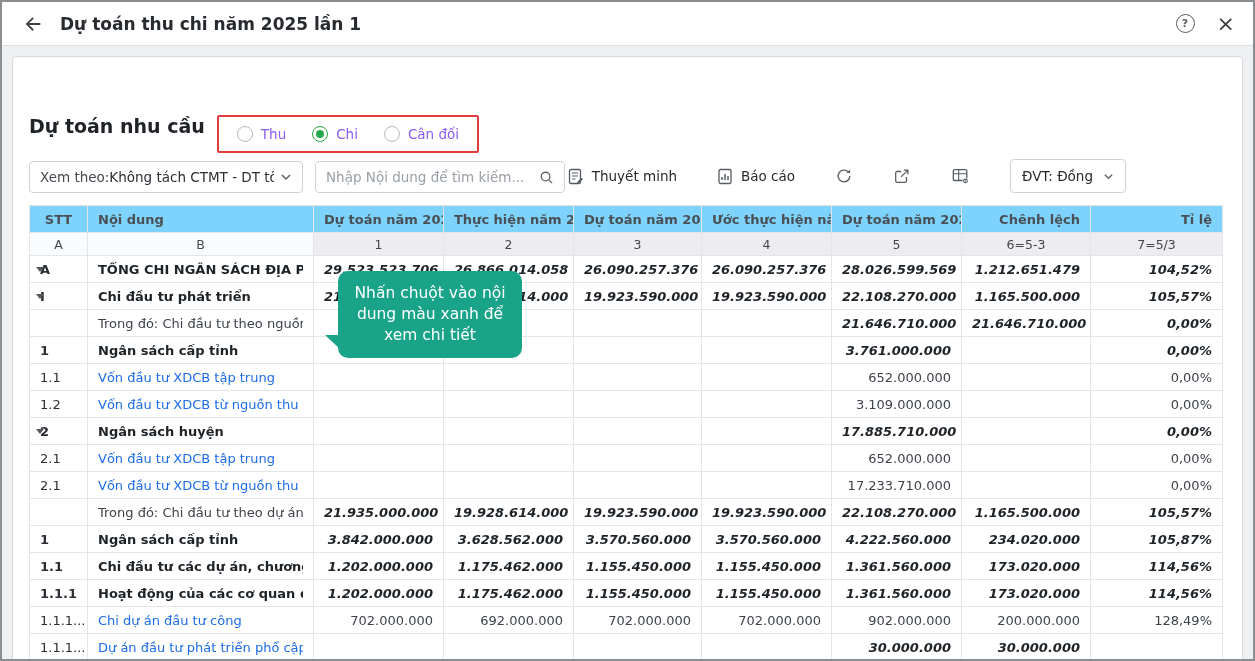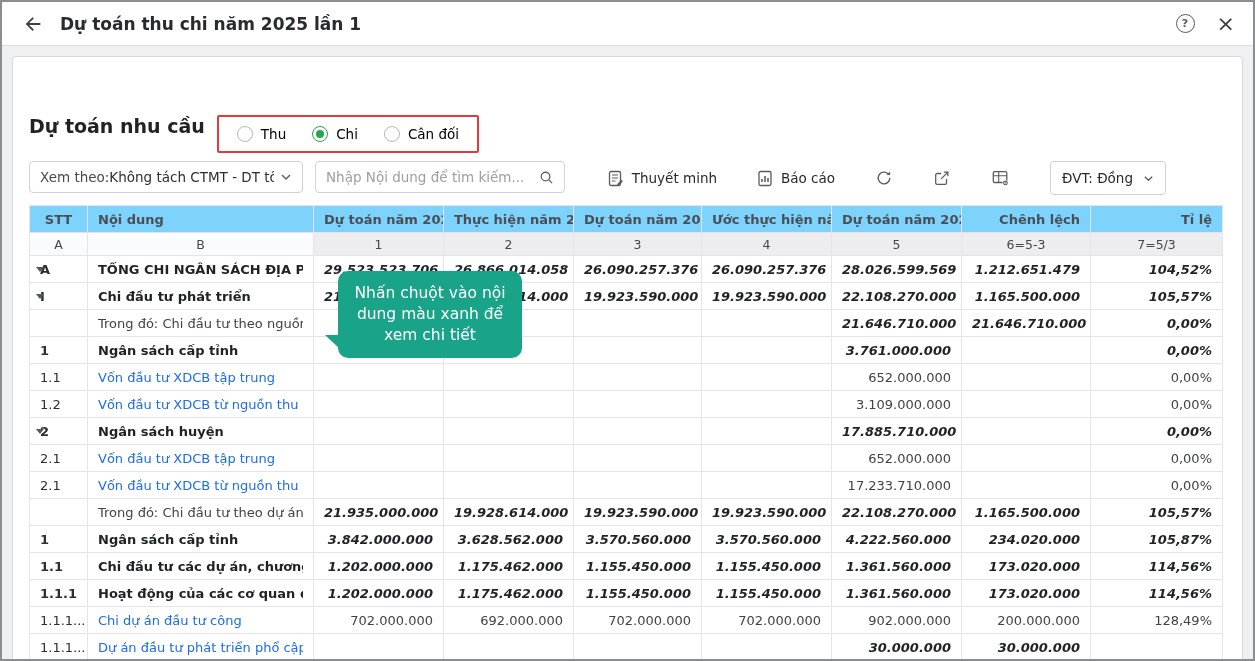--- a/index.html
+++ b/index.html
@@ -25,35 +25,35 @@
            padding:10px 16px 16px 16px; height:640px; }
   .panel-head { display:flex; height:38px;margin-top:48px; }
   .panel-title { font-size:19px; font-weight:700; color:#1f2328; }
   .radio-box { margin-left:12px; border:2px solid #e23b3b; border-radius:2px;
                display:flex; align-items:center; gap:26px; padding:7px 18px; }
   .radio { display:flex; align-items:center; gap:8px; cursor:pointer; }
   .rdot { width:16px; height:16px; border:1.6px solid #b5b9bd; border-radius:50%;
           display:inline-flex; align-items:center; justify-content:center; background:#fff; }
   .rdot.sel { border-color:var(--accent-green); }
   .rdot.sel::after { content:""; width:8px; height:8px; border-radius:50%; background:var(--accent-green); }
-  .radio span.rlabel { font-size:13.5px; color:#000000; }
+  .radio span.rlabel { font-size:13.5px; color:#8b5cf6; }
 
   
-  .toolbar { display:flex; align-items:flex-start; margin-top:8px; height:32px; }
+  .toolbar { display:flex; align-items:flex-end; margin-top:8px; height:32px; }
   .select-box { width:274px; height:32px; border:1px solid #cfd2d6; border-radius:4px;
                 display:flex; align-items:center; padding:0 10px; font-size:13.5px; cursor:pointer; background:#fff; }
   .select-box .pre { color:#45494e; white-space:nowrap; }
   .select-box .val { color:#2b2f34; font-weight:500; white-space:nowrap; overflow:hidden; }
   .select-box .chev { margin-left:auto; padding-left:6px; display:flex; }
   .search-box { width:250px; height:32px; border:1px solid #cfd2d6; border-radius:4px;
                 display:flex; align-items:center; padding:0 10px; margin-left:12px; background:#fff; }
   .search-box input { border:none; outline:none; flex:1; font-size:13.5px;
                       font-family:inherit; color:#7f1d1d; background:transparent; }
   .search-box input::placeholder { color:#9aa0a6; }
-  .tb-right { margin-left:auto; margin-right:60px; display:flex; align-items:center; gap:40px; }
+  .tb-right { margin-left:auto; margin-right:100px; display:flex; align-items:center; gap:40px; }
   .tb-btn { display:flex; align-items:center; gap:8px; font-size:13.5px; color:#26292d; cursor:pointer; }
   .icon-btn { display:flex; align-items:center; cursor:pointer; }
   .unit-box { height:32px; border:1px solid #cfd2d6; border-radius:4px; display:flex;
               align-items:center; gap:10px; padding:16px 11px; font-size:13.5px; color:#26292d; cursor:pointer; }
 
   
   .grid-wrap { margin-top:12px; }
   table.grid { border-collapse:collapse; table-layout:fixed; width:1193px; background:#fff; }
   table.grid th, table.grid td { border:1px solid #e3e5e8; overflow:hidden;
       white-space:nowrap; height:27px; padding:0 10px; font-size:13px; }

